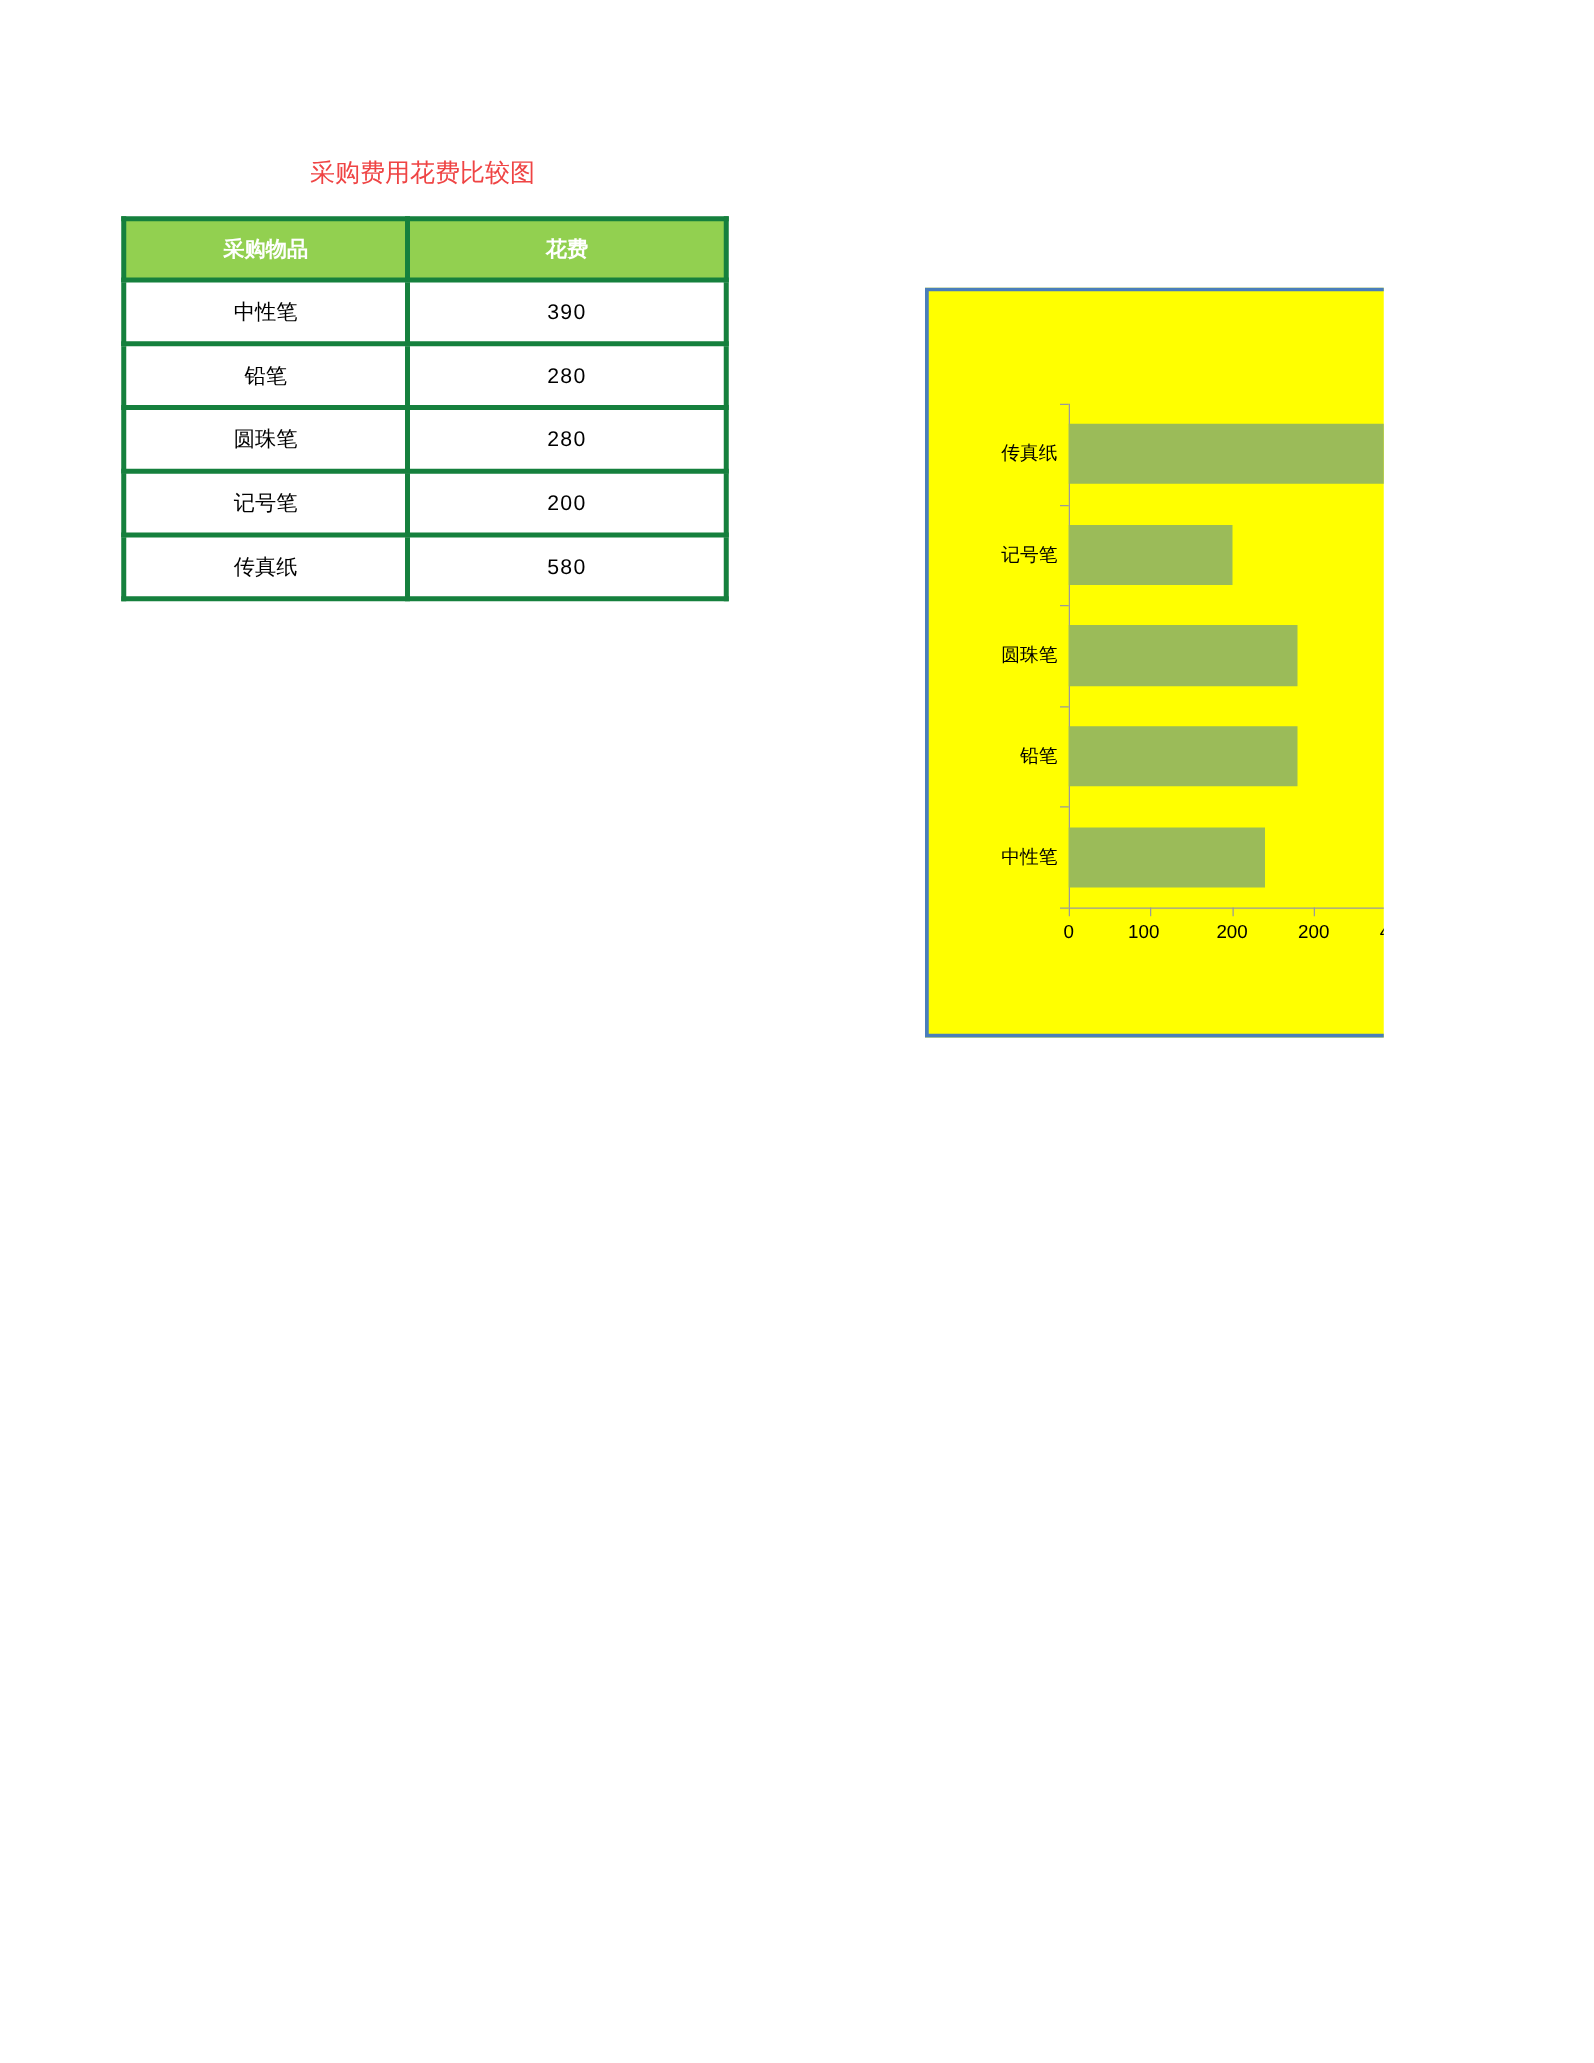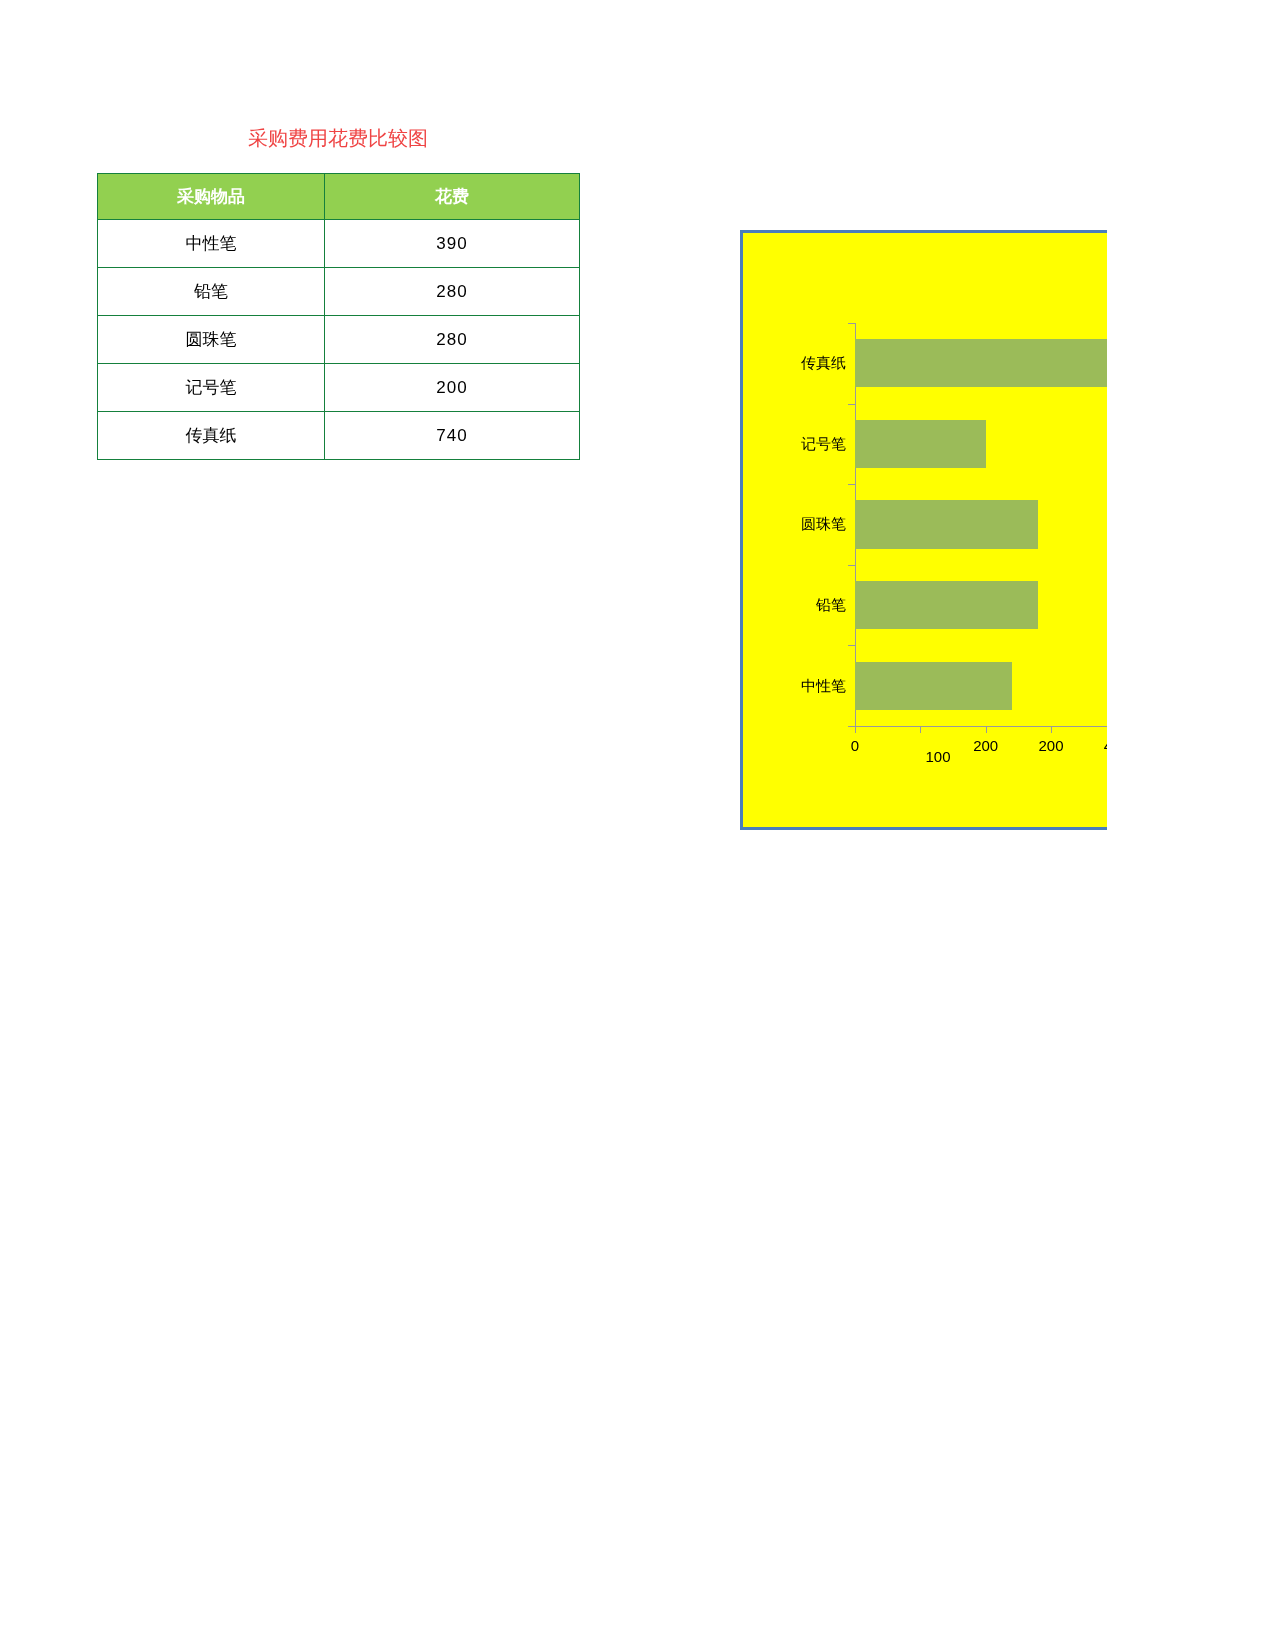--- a/index.html
+++ b/index.html
@@ -17,21 +17,21 @@
   }
 
   
   #data-table{
     position:absolute;left:97px;top:173px;width:482px;
     border-collapse:collapse;table-layout:fixed;
   }
   #data-table col.c1{width:227px;}
   #data-table col.c2{width:255px;}
   #data-table th,#data-table td{
-    border:1px solid #15803d;
+    border:4px solid #15803d;
     height:47px;text-align:center;vertical-align:middle;
     font-size:17px;color:#000000;padding:0;
   }
   #data-table thead th{
     background:#92d050;color:#ffffff;font-weight:bold;font-size:17px;
     height:45px;
   }
   #data-table tbody td{font-weight:normal;background:#ffffff;}
   #data-table tbody td.num{letter-spacing:1px;}
 
@@ -116,21 +116,21 @@
     <tr>
       <td>圆珠笔</td>
       <td class="num">280</td>
     </tr>
     <tr>
       <td>记号笔</td>
       <td class="num">200</td>
     </tr>
     <tr>
       <td>传真纸</td>
-      <td class="num">740</td>
+      <td class="num">580</td>
     </tr>
   </tbody>
 </table>
 
 <div id="chart-clip">
   <div id="chart-frame">
 
     <div id="chart-title"></div>
 
     <div id="plot-area">
@@ -159,21 +159,21 @@
         <div class="y-tick" style="top: 80.6px;"></div>
         <div class="cat-row" style="top: 0px; height: 80.6px;">
           <div class="cat-label">传真纸</div>
           <div class="bar" style="width: 378.933px; top: 16.12px; height: 48.36px;"></div>
         </div>
         <div class="y-tick" style="top: 0px;"></div>
         <div class="y-tick" style="top: 403px;"></div>
         <div class="x-tick" style="left: 0px;"></div>
         <div class="x-label" style="left: 0px;">0</div>
         <div class="x-tick" style="left: 65.3333px;"></div>
-        <div class="x-label" style="left: 83px; margin-top: 11px;">100</div>
+        <div class="x-label" style="left: 60px;">100</div>
         <div class="x-tick" style="left: 130.667px;"></div>
         <div class="x-label" style="left: 130.667px;">200</div>
         <div class="x-tick" style="left: 196px;"></div>
         <div class="x-label" style="left: 196px;">200</div>
         <div class="x-label" style="left: 261.333px;">400</div>
       </div>
 
   </div>
 </div>
 

